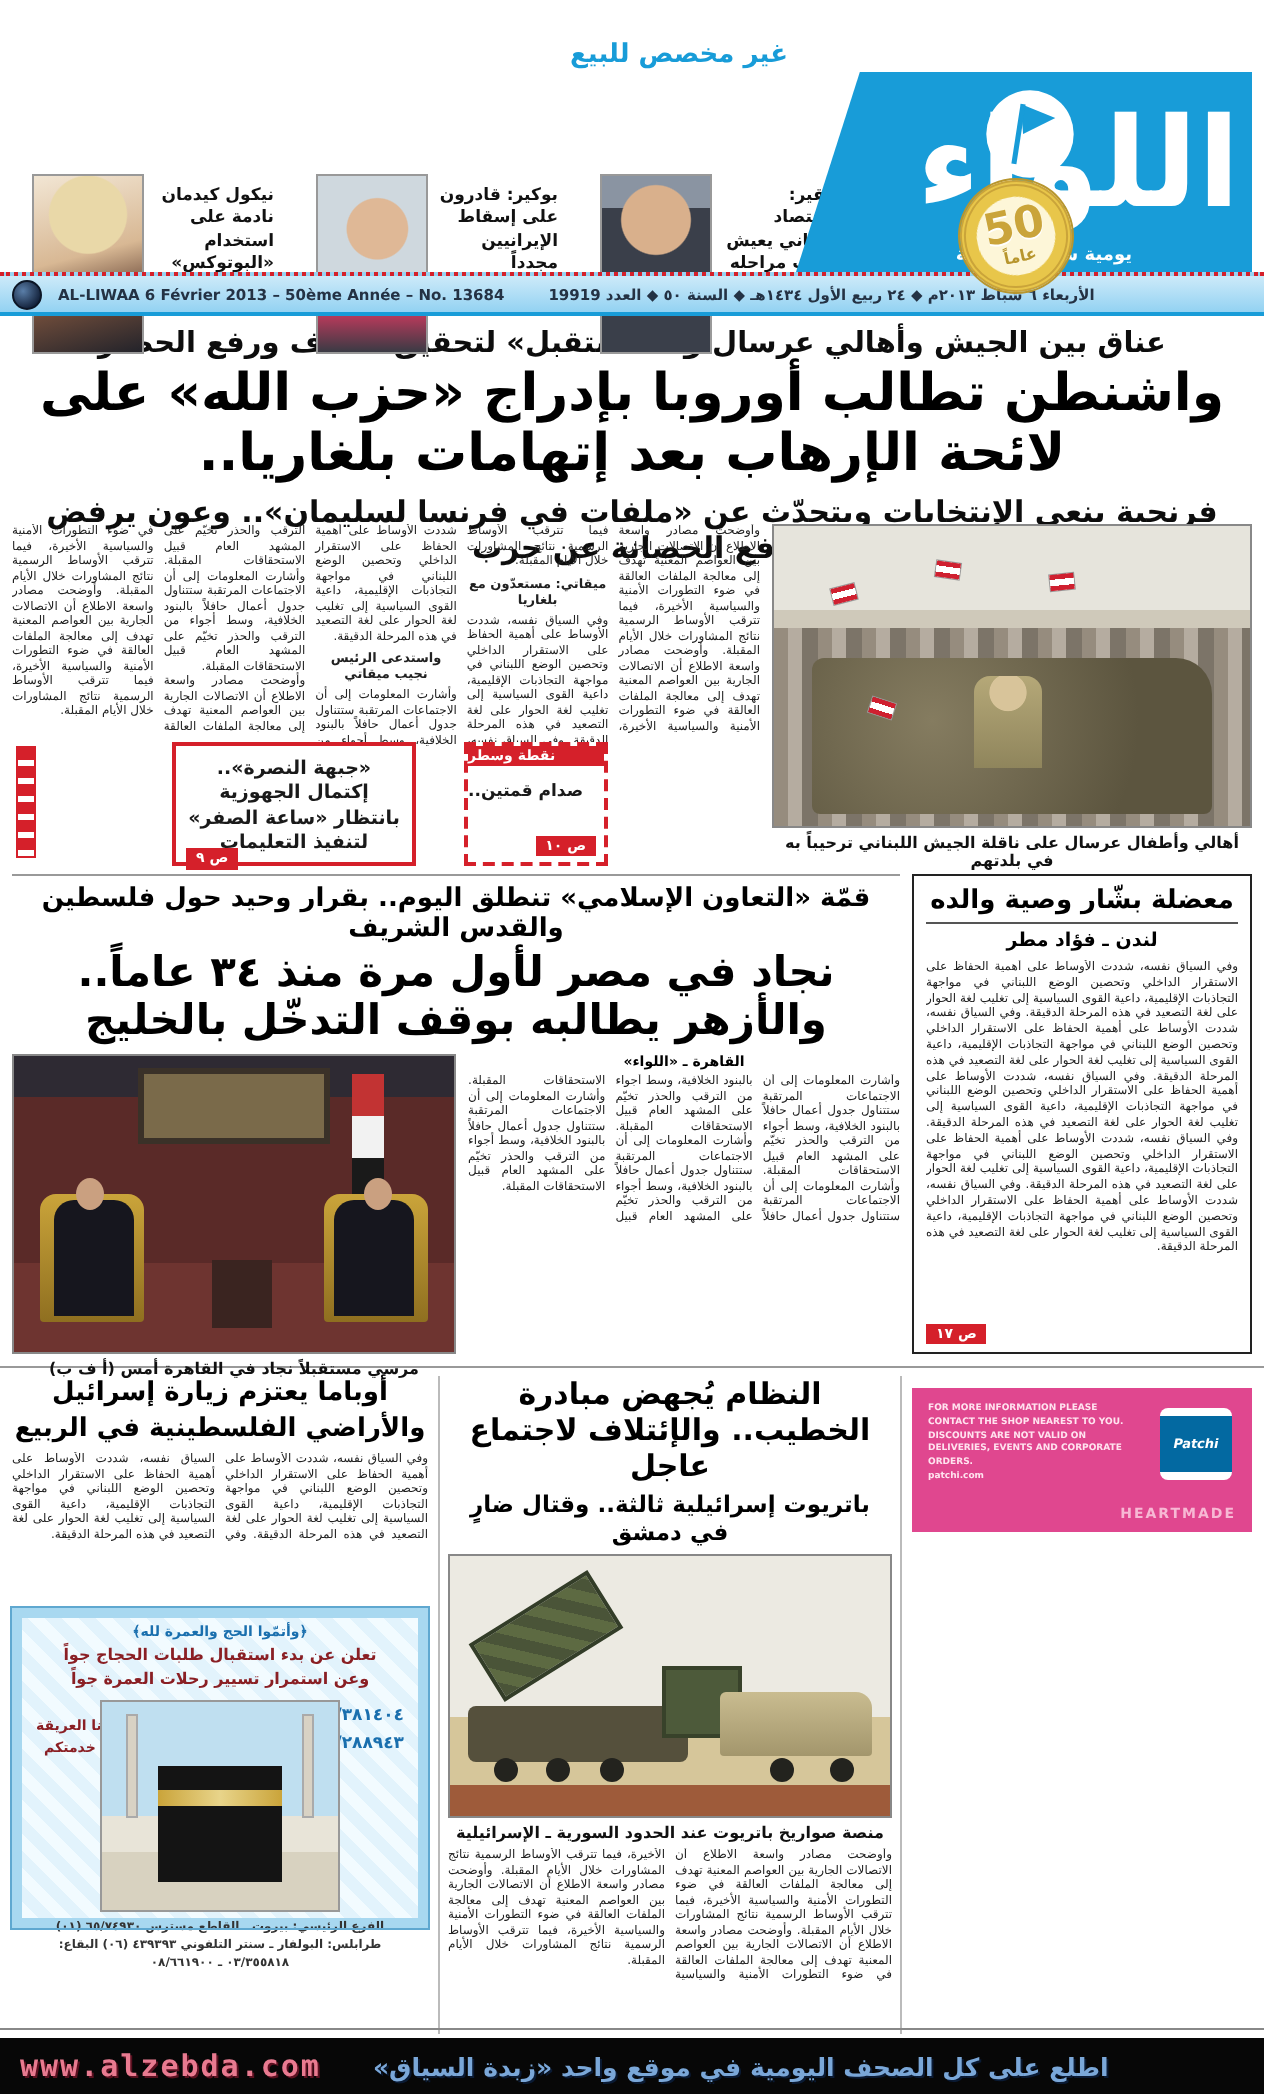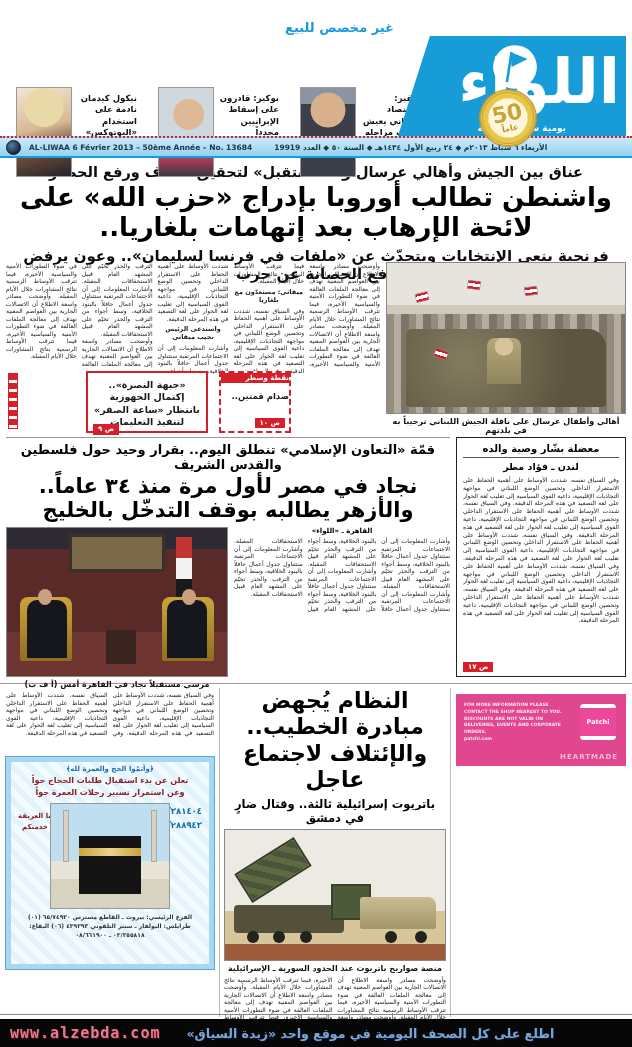--- a/index.html
+++ b/index.html
@@ -44,31 +44,31 @@
       linear-gradient(#00000000 0 30%, #6e6852 30% 100%); }
   .army-photo .apc { position:absolute; left:8%; top:44%; width:84%; height:52%; background:radial-gradient(circle at 30% 40%, #857c60, #5c553f 70%); border-radius:6px 18px 4px 4px; }
   .army-photo .soldier { position:absolute; left:38%; top:52%; width:34px; height:46px; background:radial-gradient(circle at 50% 18%, #d8c49a 0 22%, transparent 23%), linear-gradient(#b5a878,#8f855c); border-radius:8px 8px 0 0; }
   .flag { position:absolute; width:12px; height:8px; background:linear-gradient(#cf2030 0 30%, #fff 30% 70%, #cf2030 70% 100%); box-shadow:0 0 0 .5px #999; }
   .pcaption { text-align:center; font-size:8px; font-weight:bold; color:#111; padding-top:3px; }
   .lead-cols { flex:1; position:relative; }
   .cols5 { column-count:5; column-gap:5px; font-size:6px; line-height:1.25; text-align:justify; color:#222; height:168px; overflow:hidden; }
   .colbold { font-weight:bold; text-align:center; font-size:6.5px; margin:3px 0; break-inside:avoid; }
   .box-nusra { position:absolute; bottom:2px; right:172px; width:122px; height:62px; background:#fff; border:2px solid #d5202a; padding:6px 4px 2px; text-align:center; font-size:9.5px; font-weight:900; color:#1a1a1a; line-height:1.3; }
   .box-nusra .ptag { position:absolute; bottom:-4px; left:5px; }
-  .box-nuqta { position:absolute; bottom:2px; right:89px; width:72px; height:62px; background:#fff; border:2px dashed #d5202a; text-align:right; }
+  .box-nuqta { position:absolute; bottom:2px; right:76px; width:72px; height:62px; background:#fff; border:2px dashed #d5202a; text-align:left; }
   .nuqta-title { background:#d5202a; color:#fff; font-size:7px; font-weight:bold; padding:1px 0; }
   .nuqta-text { font-size:8.5px; font-weight:900; color:#1a1a1a; padding-top:8px; }
   .box-nuqta .ptag { position:absolute; bottom:3px; right:4px; }
   .red-ribbon { position:absolute; bottom:6px; left:2px; width:10px; height:56px; background:repeating-linear-gradient(#d5202a 0 6px, #ffffff 6px 9px); border:1px solid #d5202a; }
   .ptag { background:#d5202a; color:#fff; font-size:7px; font-weight:bold; padding:1px 5px; display:inline-block; }
 
   
   .section2 { height:248px; display:flex; direction:rtl; padding:2px 6px 0; gap:6px; }
   .oped { width:170px; height:240px; border:1px solid #222; padding:5px 6px; position:relative; }
-  .oped-title { text-align:center; font-size:10px; font-weight:900; color:#000; border-bottom:1px solid #555; padding-bottom:3px; }
+  .oped-title { text-align:center; font-size:13px; font-weight:900; color:#000; border-bottom:1px solid #555; padding-bottom:3px; }
   .oped-byline { text-align:center; font-size:9.5px; font-weight:bold; margin:3px 0 4px; }
   .oped-body { font-size:6px; line-height:1.3; text-align:justify; color:#222; height:178px; overflow:hidden; }
   .oped .ptag { position:absolute; bottom:4px; left:6px; }
   .summit { flex:1; border-top:1px solid #999; padding-top:4px; }
   .summit-kicker { text-align:center; font-size:13px; font-weight:900; }
   .summit-headline { text-align:center; font-size:21px; font-weight:900; letter-spacing:-0.5px; margin:2px 0 5px; }
   .summit-body { display:flex; direction:rtl; gap:6px; }
   .summit-cols { flex:1; }
   .dateline { font-size:7px; font-weight:bold; text-align:center; margin-bottom:2px; }
   .cols3 { column-count:3; column-gap:5px; font-size:6px; line-height:1.25; text-align:justify; color:#222; height:168px; overflow:hidden; }
@@ -90,39 +90,39 @@
   .saida-item .ptag { margin-top:2px; }
   .patchi { margin-top:6px; width:170px; height:184px; direction:ltr; }
   .patchi-top { background:#cdc72e; height:112px; text-align:center; padding-top:8px; }
   .patchi-upto { color:#e0478f; font-size:8px; font-weight:bold; letter-spacing:2px; }
   .patchi-50 { color:#e0478f; font-size:44px; font-weight:900; line-height:42px; font-family:"DejaVu Sans", sans-serif; }
   .patchi-sales { color:#e0478f; font-size:27px; font-weight:900; letter-spacing:2px; line-height:26px; }
   .patchi-line { color:#d0408a; font-size:4.5px; font-weight:bold; margin-top:5px; }
   .patchi-bottom { background:#e0478f; height:72px; position:relative; padding:8px; }
   .patchi-info { color:#ffe3ef; font-size:4.5px; line-height:1.5; font-weight:bold; }
   .patchi-logo { position:absolute; top:10px; right:10px; width:36px; height:36px; background:#fff; border-radius:4px; display:flex; align-items:center; justify-content:center; }
-  .patchi-logo-in { width:44px; height:28px; background:#ec4899; color:#fff; font-size:6.5px; font-weight:bold; display:flex; align-items:center; justify-content:center; }
+  .patchi-logo-in { width:44px; height:28px; background:#0369a1; color:#fff; font-size:6.5px; font-weight:bold; display:flex; align-items:center; justify-content:center;font-style:italic; }
   .patchi-tag { position:absolute; bottom:5px; right:8px; color:#f7b8d4; font-size:7px; font-weight:900; letter-spacing:1px; }
 
   .col-mid3 { width:232px; border-left:1px solid #bbb; border-right:1px solid #bbb; padding:0 4px; }
-  .syria-head { text-align:center; font-size:22px; font-weight:900; letter-spacing:-0.5px; line-height:1.2; }
+  .syria-head { text-align:center; font-size:15px; font-weight:900; letter-spacing:-0.5px; line-height:1.2; }
   .syria-sub { text-align:center; font-size:11.5px; font-weight:900; margin:3px 0 4px; }
   .patriot-photo { width:100%; height:132px; border:1px solid #888; position:relative; overflow:hidden; background:linear-gradient(#eceae2 0 62%, #d6c69a 62% 88%, #9e5b3a 88% 100%); }
   .patriot-photo .launcher { position:absolute; left:6%; top:18%; width:70px; height:34px; background:repeating-linear-gradient(45deg,#4a5438 0 6px,#5d6a42 6px 12px); transform:rotate(-32deg); border:2px solid #333d28; }
   .patriot-photo .base { position:absolute; left:4%; top:58%; width:110px; height:28px; background:#55503c; border-radius:4px; }
   .patriot-photo .radar { position:absolute; left:48%; top:42%; width:40px; height:36px; background:#4d5a3a; border:2px solid #38422a; }
   .patriot-photo .truck { position:absolute; right:4%; top:52%; width:76px; height:32px; background:linear-gradient(#c9bc90,#a3966c); border-radius:3px 8px 2px 2px; }
   .patriot-photo .wheel { position:absolute; width:12px; height:12px; border-radius:50%; background:#23231e; top:78%; }
   .syria-cols { column-count:2; column-gap:5px; font-size:6px; line-height:1.25; text-align:justify; color:#222; height:108px; overflow:hidden; margin-top:3px; }
   .box-interview { position:relative; width:140px; margin:4px auto 0; border:2px solid #d5202a; padding:5px 4px 8px; text-align:center; font-size:9.5px; font-weight:900; color:#8a1f24; line-height:1.4; }
 
   .col-left3 { flex:1; }
   .obama-head { text-align:center; font-size:13px; font-weight:900; line-height:1.35; }
   .obama-cols { column-count:2; column-gap:5px; font-size:6px; line-height:1.25; text-align:justify; color:#222; height:58px; overflow:hidden; margin-top:3px; }
-  .kaaba-ad { margin-top:8px; height:212px; border:5px solid #a8d8f0; outline:1px solid #5fa8d0; background:repeating-linear-gradient(45deg,#f2fbff 0 6px,#e2f3fc 6px 12px); padding:3px 5px; text-align:center; position:relative; }
+  .kaaba-ad { margin-top:20px; height:160px; border:5px solid #a8d8f0; outline:1px solid #5fa8d0; background:repeating-linear-gradient(45deg,#f2fbff 0 6px,#e2f3fc 6px 12px); padding:3px 5px; text-align:center; position:relative; }
   .kaaba-bism { font-size:7px; font-weight:bold; color:#1a6fae; }
   .kaaba-title { font-size:11px; font-weight:900; color:#a8242c; text-shadow:0 1px 0 #e8c64a; margin-top:1px; }
   .kaaba-lines { font-size:8px; font-weight:bold; color:#8a1f24; line-height:1.5; margin-top:2px; }
   .kaaba-mid { position:relative; height:108px; margin-top:2px; }
   .kaaba-img { position:absolute; left:50%; transform:translateX(-50%); bottom:0; width:120px; height:106px; background:linear-gradient(#bfdff0 0 55%, #e8e4d8 55% 72%, #d8d2c0 72% 100%); border:1px solid #999; overflow:hidden; }
   .kaaba-cube { position:absolute; left:28px; bottom:14px; width:62px; height:58px; background:#141414; }
   .kaaba-band { position:absolute; left:28px; bottom:52px; width:62px; height:8px; background:linear-gradient(90deg,#caa43a,#e8d48a,#caa43a); }
   .minaret { position:absolute; bottom:46px; width:6px; height:52px; background:#d8d2c4; border:1px solid #aaa; }
   .kaaba-phones { position:absolute; right:2px; top:4px; font-size:8.5px; font-weight:900; color:#1a6fae; direction:ltr; text-align:left; line-height:1.6; }
   .kaaba-note { position:absolute; left:2px; top:10px; font-size:7px; font-weight:bold; color:#8a1f24; line-height:1.5; }
@@ -294,20 +294,21 @@
       </div>
       <div class="pcaption">منصة صواريخ باتريوت عند الحدود السورية ـ الإسرائيلية</div>
       <div class="syria-cols">وأوضحت مصادر واسعة الاطلاع أن الاتصالات الجارية بين العواصم المعنية تهدف إلى معالجة الملفات العالقة في ضوء التطورات الأمنية والسياسية الأخيرة، فيما تترقب الأوساط الرسمية نتائج المشاورات خلال الأيام المقبلة. وأوضحت مصادر واسعة الاطلاع أن الاتصالات الجارية بين العواصم المعنية تهدف إلى معالجة الملفات العالقة في ضوء التطورات الأمنية والسياسية الأخيرة، فيما تترقب الأوساط الرسمية نتائج المشاورات خلال الأيام المقبلة. وأوضحت مصادر واسعة الاطلاع أن الاتصالات الجارية بين العواصم المعنية تهدف إلى معالجة الملفات العالقة في ضوء التطورات الأمنية والسياسية الأخيرة، فيما تترقب الأوساط الرسمية نتائج المشاورات خلال الأيام المقبلة.</div>
       <div class="box-interview">
         
         
       </div>
     </div>
 
     <div class="col-left3">
+      <div class="obama-head">أوباما يعتزم زيارة إسرائيل والأراضي الفلسطينية في الربيع</div>
       <div class="obama-cols">وفي السياق نفسه، شددت الأوساط على أهمية الحفاظ على الاستقرار الداخلي وتحصين الوضع اللبناني في مواجهة التجاذبات الإقليمية، داعية القوى السياسية إلى تغليب لغة الحوار على لغة التصعيد في هذه المرحلة الدقيقة. وفي السياق نفسه، شددت الأوساط على أهمية الحفاظ على الاستقرار الداخلي وتحصين الوضع اللبناني في مواجهة التجاذبات الإقليمية، داعية القوى السياسية إلى تغليب لغة الحوار على لغة التصعيد في هذه المرحلة الدقيقة.</div>
       <div class="kaaba-ad">
         <div class="kaaba-bism">﴿وأتمّوا الحج والعمرة لله﴾</div>
         <div class="kaaba-lines">
           <span>تعلن عن بدء استقبال</span>
           <span>طلبات الحجاج جواً</span><br>
           <span>وعن استمرار تسيير</span>
           <span>رحلات العمرة جواً</span>
         </div>
         <div class="kaaba-mid">

